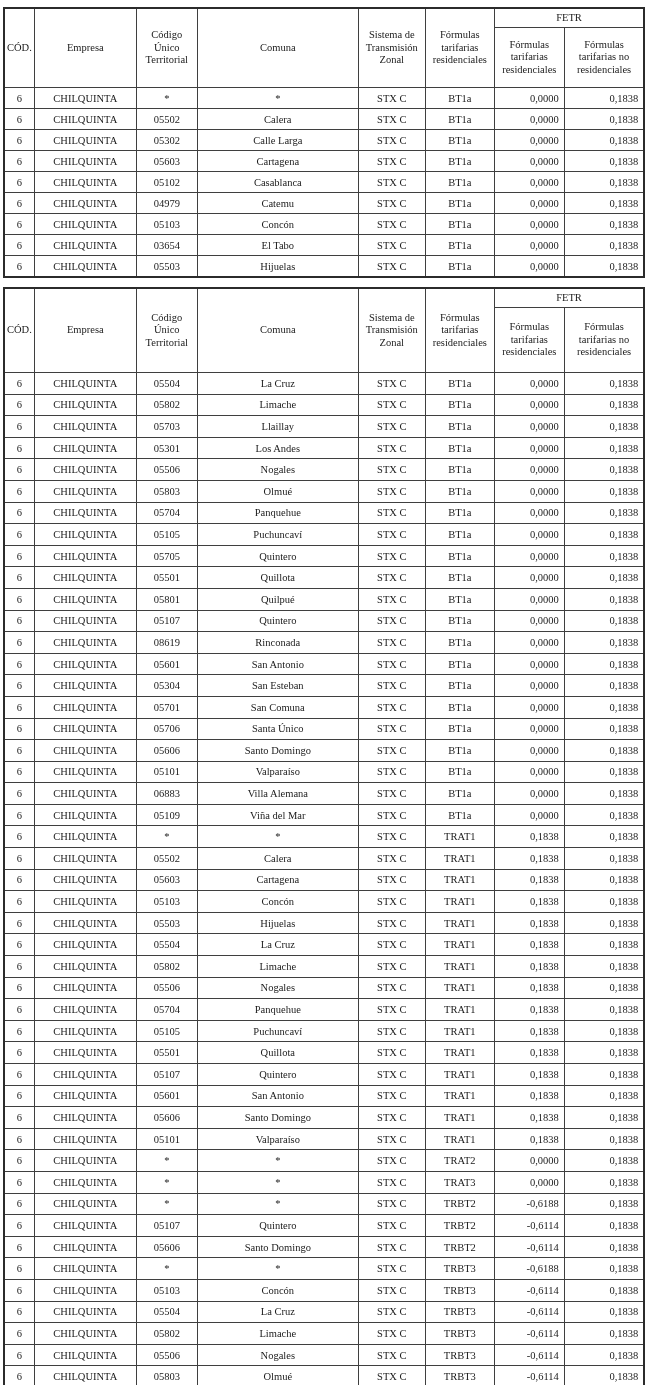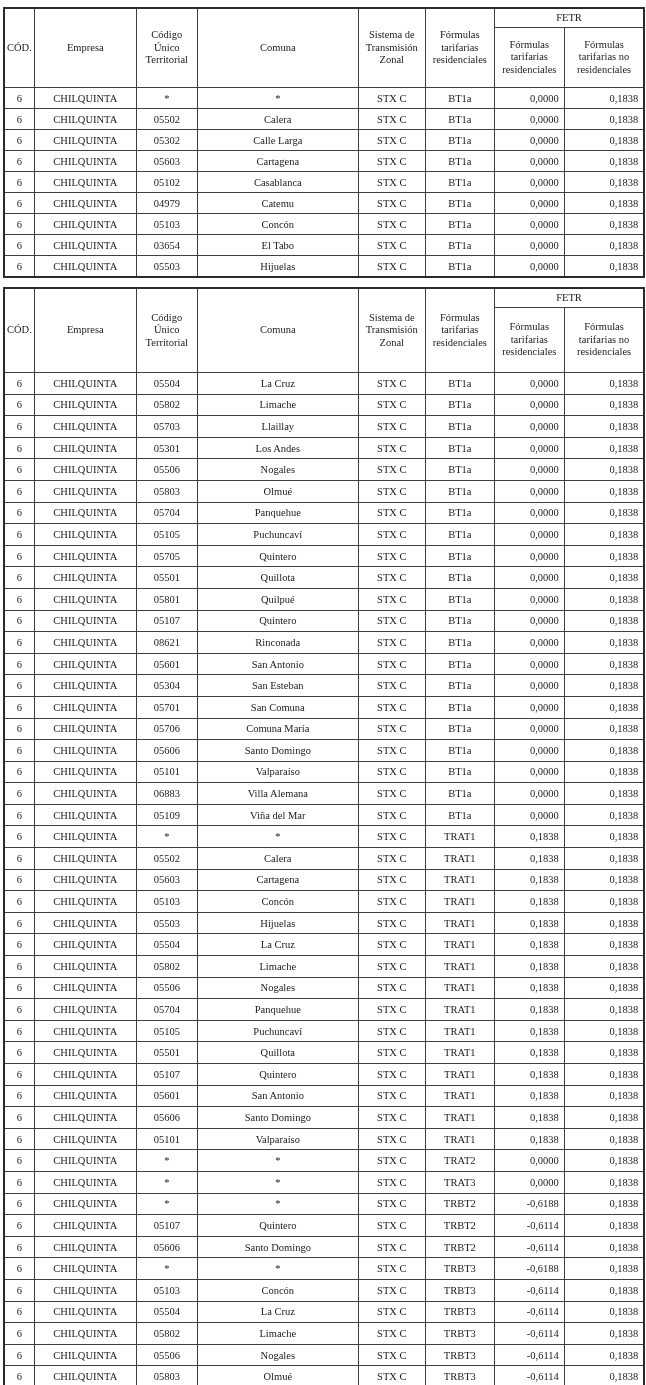--- a/index.html
+++ b/index.html
@@ -296,21 +296,21 @@
           <td>05107</td>
           <td>Quintero</td>
           <td>STX C</td>
           <td>BT1a</td>
           <td class="num">0,0000</td>
           <td class="num">0,1838</td>
         </tr>
         <tr>
           <td>6</td>
           <td>CHILQUINTA</td>
-          <td>08621</td>
+          <td>08619</td>
           <td>Rinconada</td>
           <td>STX C</td>
           <td>BT1a</td>
           <td class="num">0,0000</td>
           <td class="num">0,1838</td>
         </tr>
         <tr>
           <td>6</td>
           <td>CHILQUINTA</td>
           <td>05601</td>
@@ -337,21 +337,21 @@
           <td>San Comuna</td>
           <td>STX C</td>
           <td>BT1a</td>
           <td class="num">0,0000</td>
           <td class="num">0,1838</td>
         </tr>
         <tr>
           <td>6</td>
           <td>CHILQUINTA</td>
           <td>05706</td>
-          <td>Comuna María</td>
+          <td>Santa Único</td>
           <td>STX C</td>
           <td>BT1a</td>
           <td class="num">0,0000</td>
           <td class="num">0,1838</td>
         </tr>
         <tr>
           <td>6</td>
           <td>CHILQUINTA</td>
           <td>05606</td>
           <td>Santo Domingo</td>

